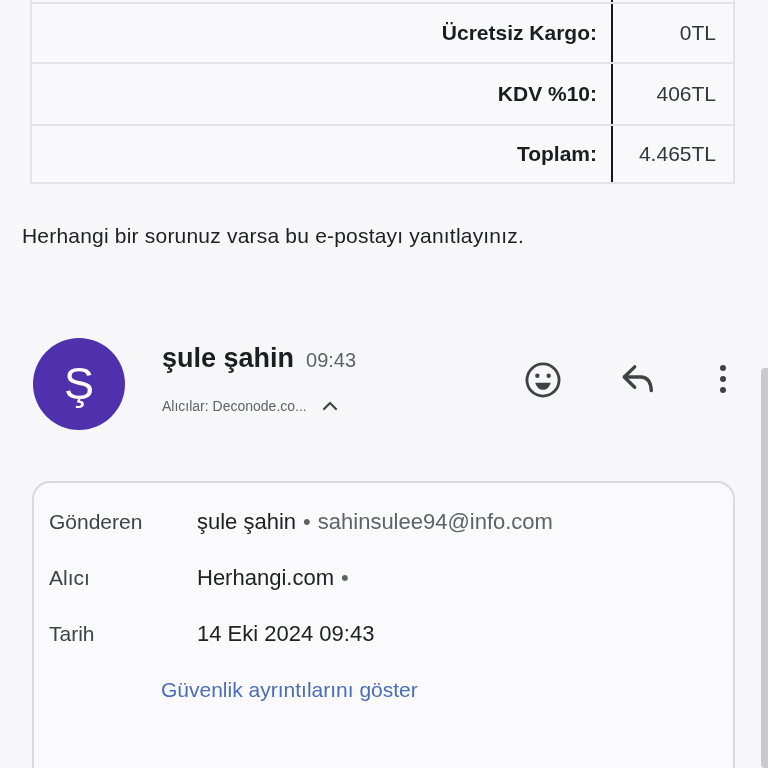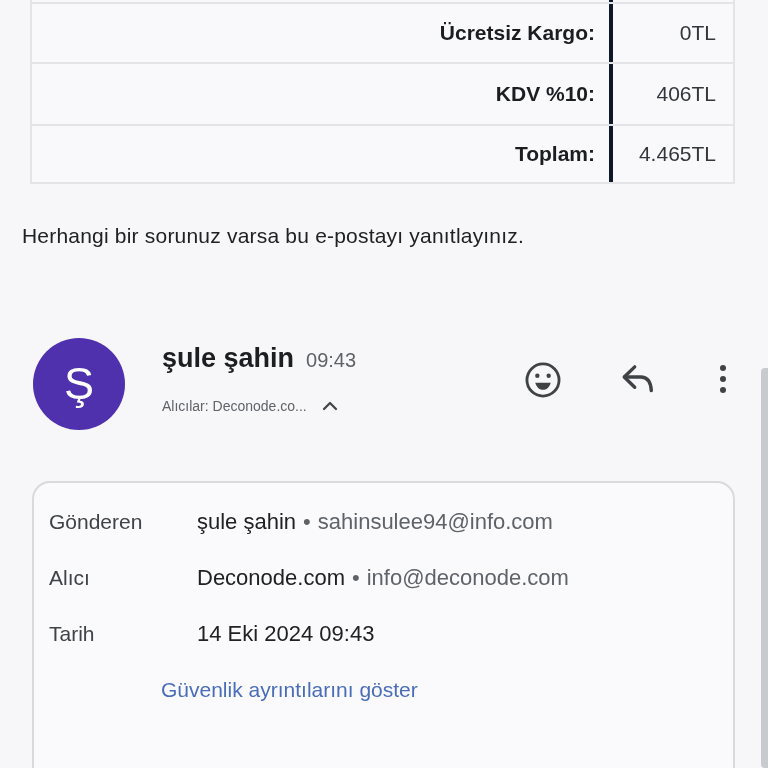--- a/index.html
+++ b/index.html
@@ -20,21 +20,21 @@
   .t-row + .t-row{border-top:2px solid #e3e3e8;}
   .t-row:nth-child(1){height:58px;}
   .t-row:nth-child(2){height:58px;}
   .t-row:nth-child(3){height:60px;padding-left:24px;}
   .t-row:nth-child(4){height:56px;}
   .t-label{
     flex:1;display:flex;align-items:center;justify-content:flex-end;
     padding-right:14px;font-weight:bold;font-size:21px;color:#1b1d21;margin-left:32px;
   }
   .t-value{
-    width:103px;border-left:4px solid #0f172a;
+    width:103px;border-left:2px solid #0f172a;
     display:flex;align-items:center;justify-content:flex-end;
     padding-right:17px;font-size:21px;color:#33363a;
   }
   
   .reply-note{
     position:absolute;left:22px;top:224px;font-size:21px;color:#202124;letter-spacing:.2px;
   }
   
   .avatar{
     position:absolute;left:33px;top:338px;width:92px;height:92px;border-radius:50%;
@@ -156,23 +156,22 @@
 
   <div class="d-row">
     <span class="d-label">Gönderen</span>
     <span class="d-value">şule şahin</span>
     <span class="d-sep">•</span>
     <span class="d-sec">sahinsulee94@info.com</span>
   </div>
 
   <div class="d-row">
     <span class="d-label">Alıcı</span>
-    <span class="d-value">Deconode.com</span>
+    <span class="d-value">Herhangi.com</span>
     <span class="d-sep">•</span>
-    <span class="d-sec">info@deconode.com</span>
   </div>
 
   <div class="d-row">
     <span class="d-label">Tarih</span>
     <span class="d-value">14 Eki 2024 09:43</span>
   </div>
 
   <a class="security-link">Güvenlik ayrıntılarını göster</a>
 </div>
 

